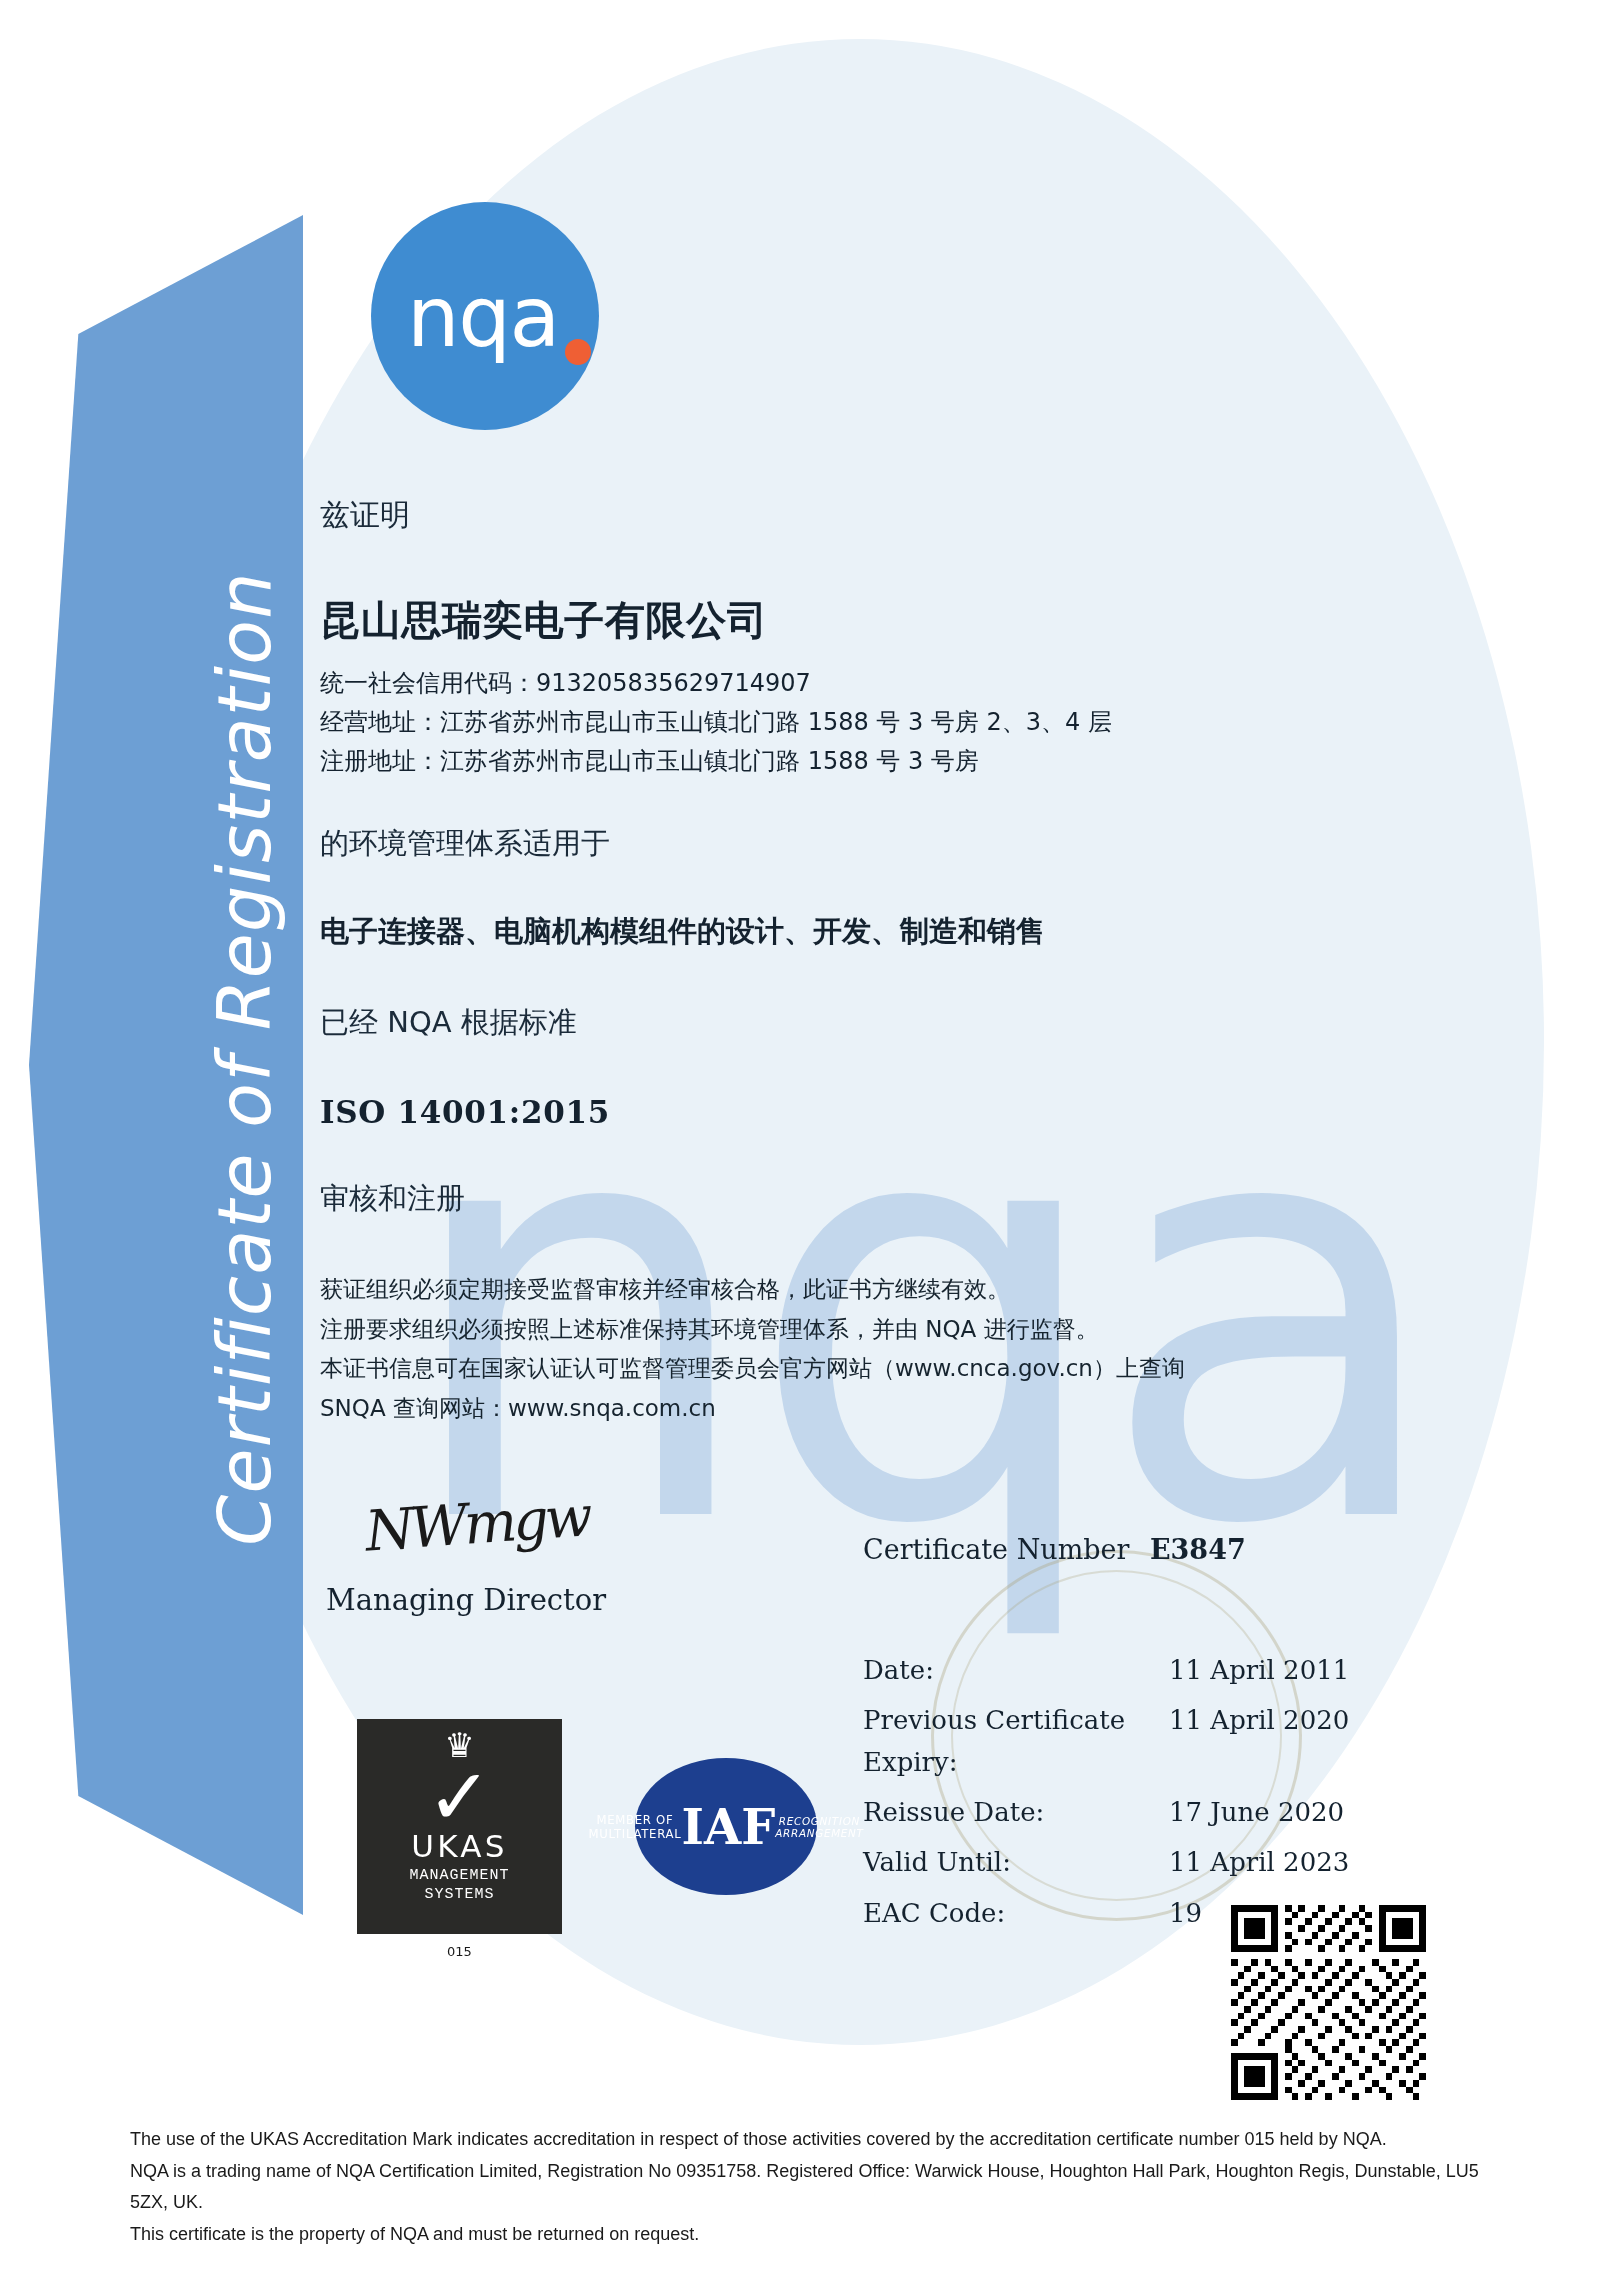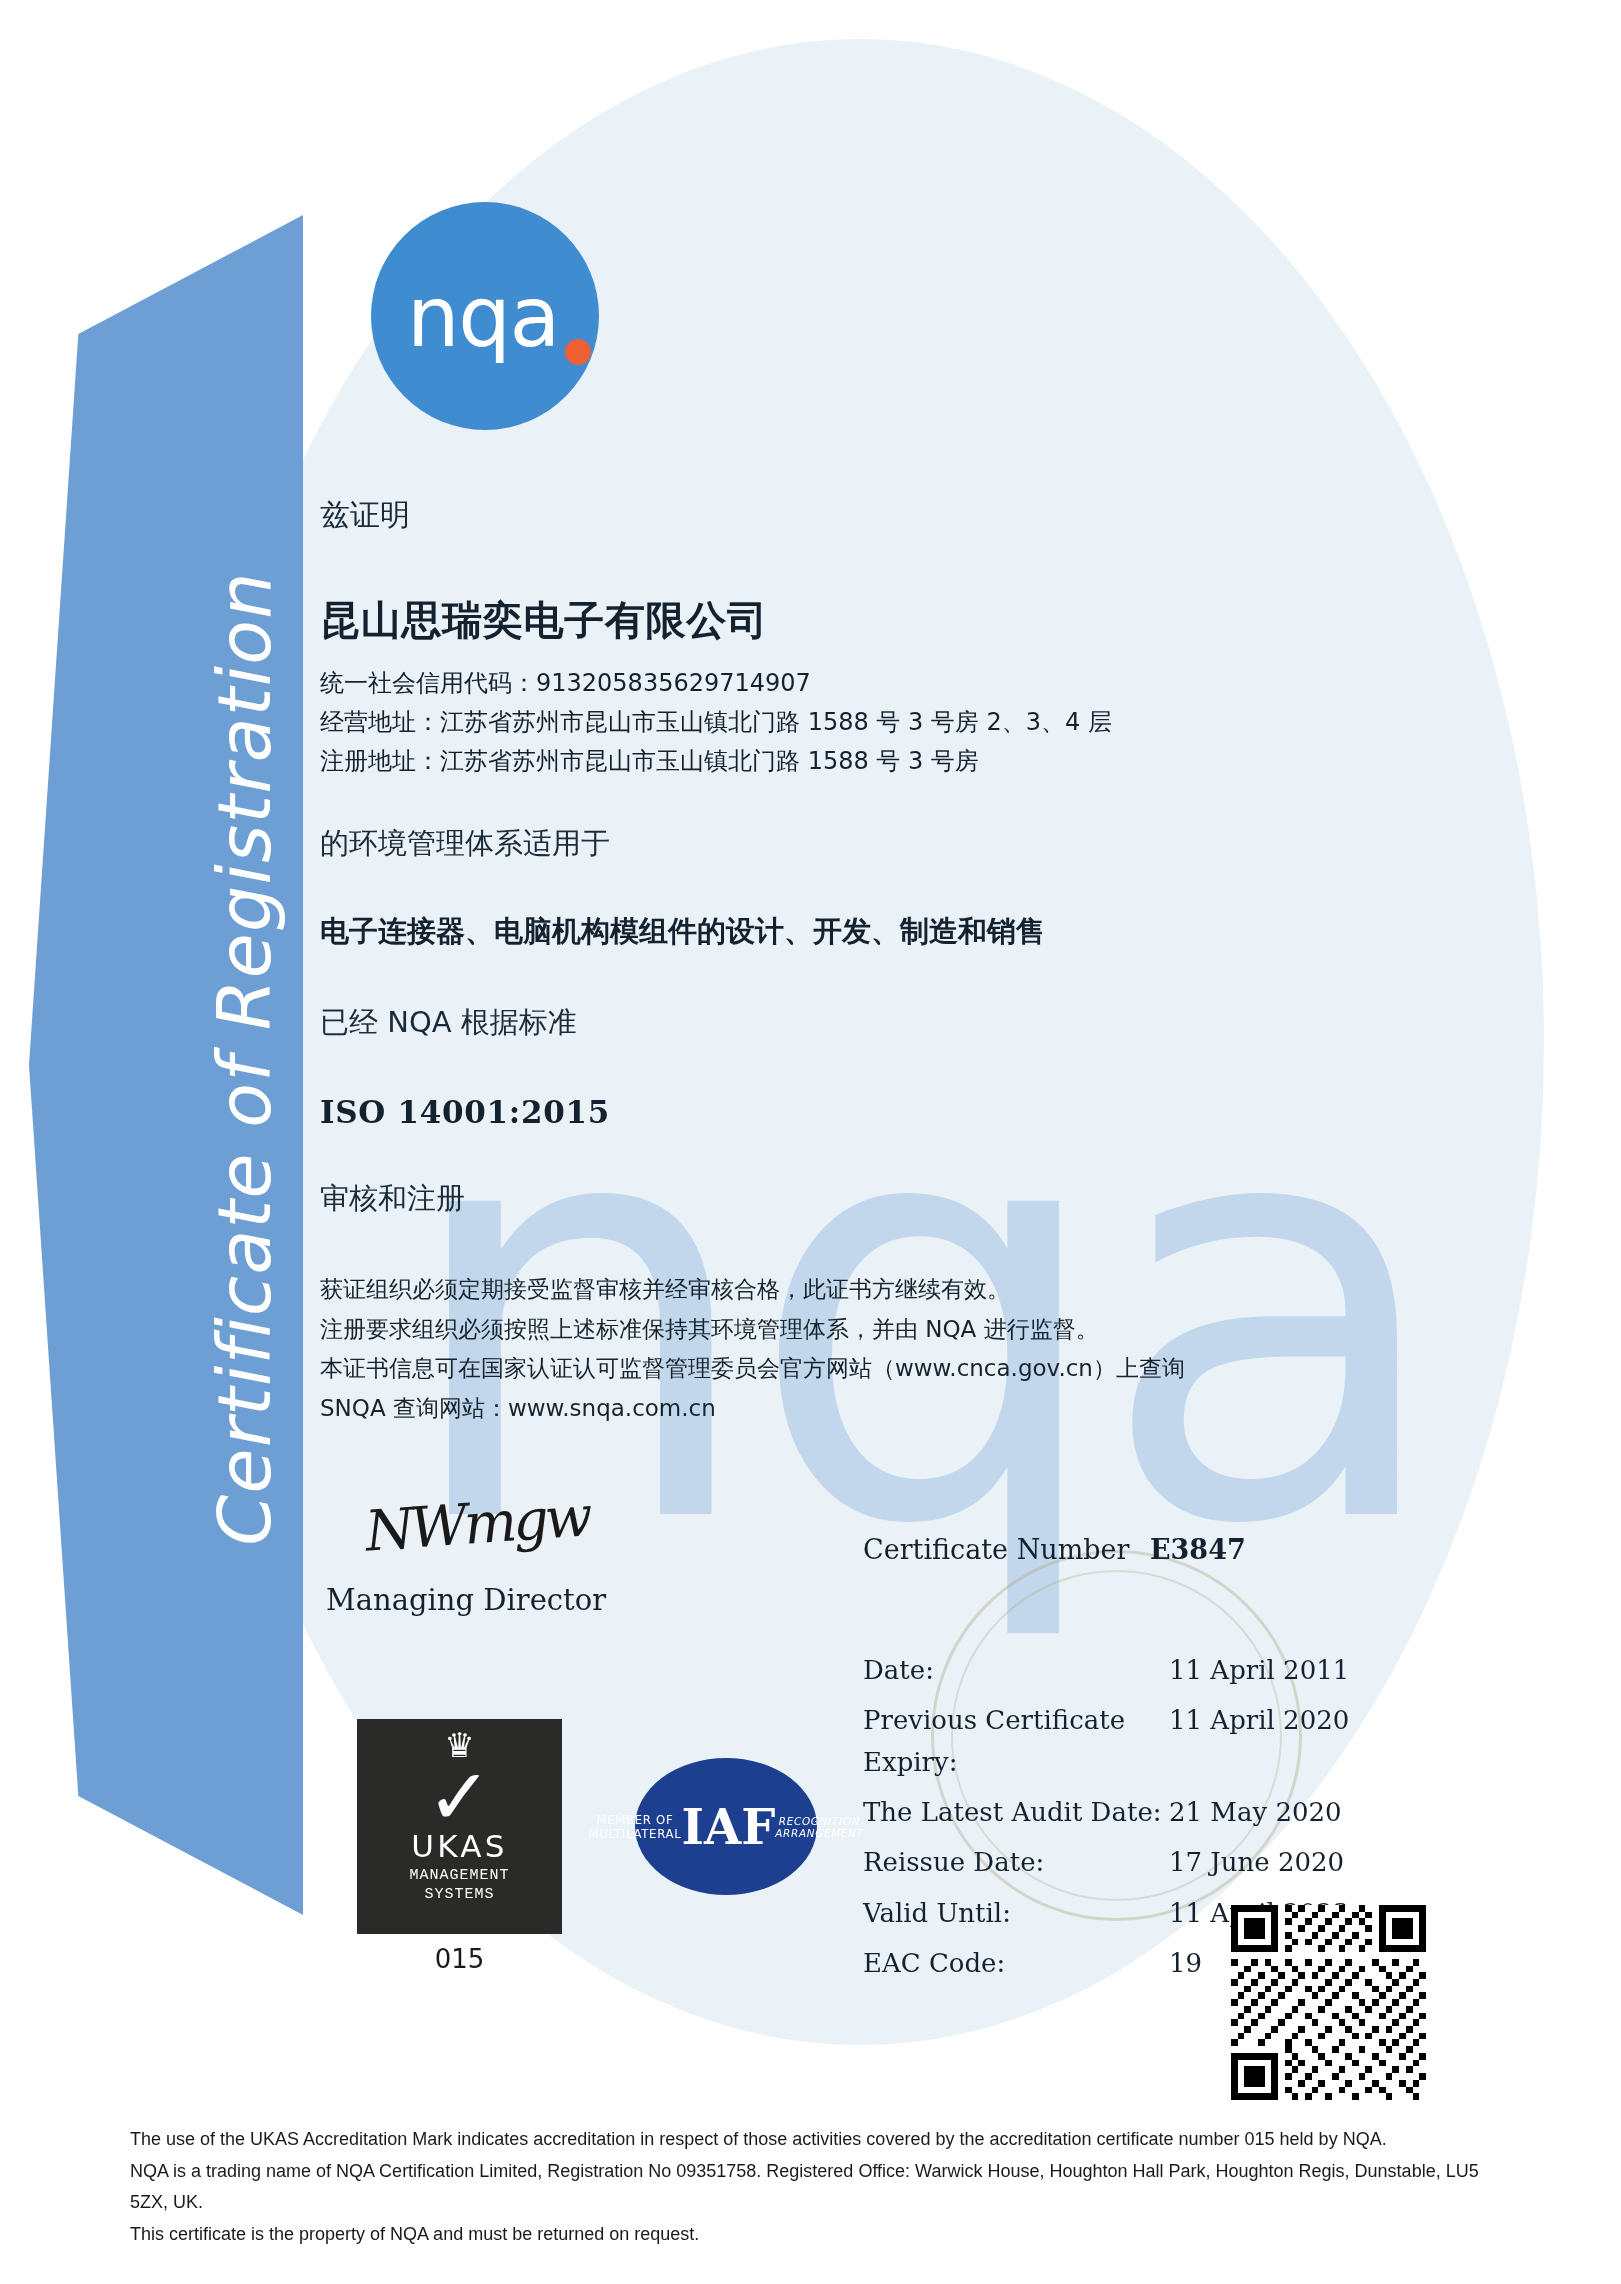--- a/index.html
+++ b/index.html
@@ -186,21 +186,21 @@
   .ukas .crown { font-size: 34px; line-height: 1; margin-top: 9px; }
   .ukas .tick { font-size: 78px; line-height: .9; font-family: "DejaVu Sans", sans-serif; }
   .ukas .u-name { font-size: 31px; letter-spacing: 3.3px; font-family: "DejaVu Sans", sans-serif; margin-top: -3.9px; }
   .ukas .u-sub { font-size: 15px; letter-spacing: 1px; line-height: 1.25; font-family: Liberation Mono, monospace; margin-top: 2.6px; }
   .ukas-num {
     position: absolute;
     left: 357px;
     top: 1944px;
     width: 205px;
     text-align: center;
-    font-size: 26px;
+    font-size: 13px;
     color: #1a1a1a;
     font-family: "DejaVu Sans", sans-serif;
   }
 
   
   .iaf {
     position: absolute;
     left: 635px;
     top: 1758px;
     width: 182px;
@@ -332,24 +332,20 @@
     </div>
 
     <div class="detail-table">
       <div class="row">
         <div class="lbl">Date:</div>
         <div class="val">11 April 2011</div>
       </div>
       <div class="row">
         <div class="lbl">Previous Certificate Expiry:</div>
         <div class="val">11 April 2020</div>
-      </div>
-      <div class="row">
-        <div class="lbl">The Latest Audit Date:</div>
-        <div class="val">21 May 2020</div>
       </div>
       <div class="row">
         <div class="lbl">Reissue Date:</div>
         <div class="val">17 June 2020</div>
       </div>
       <div class="row">
         <div class="lbl">Valid Until:</div>
         <div class="val">11 April 2023</div>
       </div>
       <div class="row">

